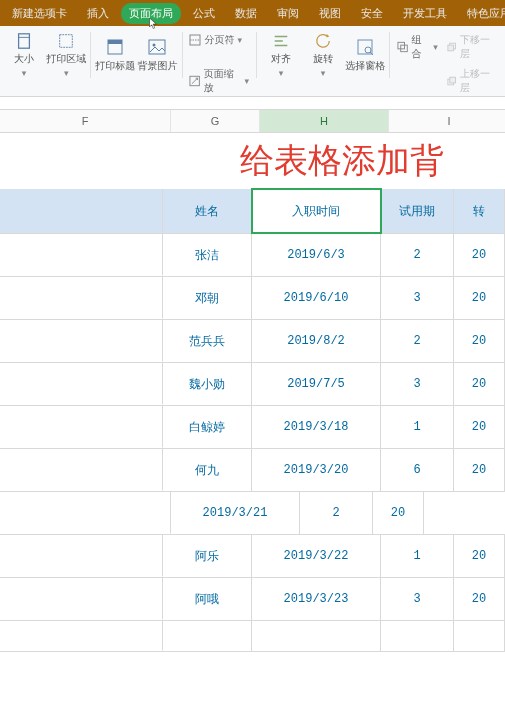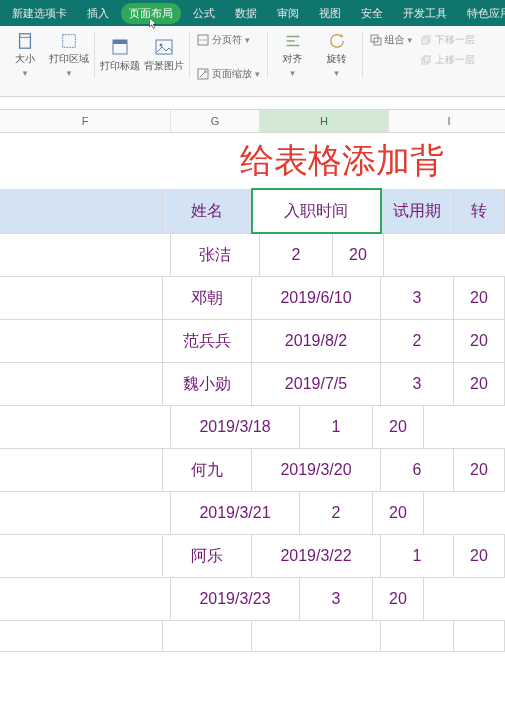--- a/index.html
+++ b/index.html
@@ -1,19 +1,19 @@
 <!DOCTYPE html>
 <html><head>
 <meta charset="utf-8">
 <style>
 html,body{margin:0;padding:0;font-family:"Microsoft YaHei","SimSun",sans-serif;background:#fff;color:#333}
 body{width:505px;height:704px;overflow:hidden;position:relative}
 
 
-.menu-bar{display:flex;align-items:center;gap:4px;background:#0f766e;height:26px;padding:0 4px;font-size:11px;color:#e8e8e8}
+.menu-bar{display:flex;align-items:center;gap:4px;background:#a16207;height:26px;padding:0 4px;font-size:11px;color:#e8e8e8}
 .menu-bar .tab{padding:3px 8px;white-space:nowrap;cursor:default}
 .menu-bar .tab.active{background:#2fa858;color:#fff;border-radius:10px;position:relative}
 .menu-cursor{position:absolute;width:10px;height:12px;left:149px;top:18px;pointer-events:none;z-index:10}
 
 
 .ribbon{display:flex;align-items:flex-start;background:#f7f8f9;border-bottom:1px solid #d6d6d6;height:58px;padding:6px 4px;gap:2px}
 .rib-btn{display:flex;flex-direction:column;align-items:center;justify-content:center;width:42px;height:46px;font-size:10px;color:#555;gap:2px}
 .rib-btn svg{width:20px;height:20px}
 .rib-sep{width:1px;background:#e0e0e0;height:46px;margin:0 2px}
 .rib-col{display:flex;flex-direction:column;gap:18px}
@@ -25,21 +25,21 @@
 
 .sheet-area{position:relative;margin-top:12px}
 .col-headers{display:flex;height:22px;background:#fafafa;border-top:1px solid #d8d8d8;border-bottom:1px solid #d8d8d8;font-size:11px;color:#666}
 .col-h{border-right:1px solid #e4e4e4;display:flex;align-items:center;justify-content:center;flex-shrink:0}
 .col-h.sel{background:#d4e8d6;color:#2a7a3a}
 
 
 .title-band{font-family:Liberation Sans, sans-serif;font-size:34px;color:#e23b2f;height:56px;display:flex;align-items:center;padding-left:240px;white-space:nowrap}
 
 
-.tbl{font-family:Liberation Sans, sans-serif;font-size:16px;color:#701a75}
+.tbl{font-family:Liberation Mono, monospace;font-size:12px;color:#0369a1}
 .tbl-row{display:flex;height:42px;border-bottom:1px solid #d9d9d9}
 .tbl-row.header{background:#d4e3f3;font-weight:400;height:44px}
 .tbl-cell{border-right:1px solid #d9d9d9;display:flex;align-items:center;justify-content:center;flex-shrink:0;overflow:hidden}
 .tbl-cell.selcell{outline:2px solid #2fa858;outline-offset:-1px;background:#fff}
 .pre-col{width:170px;border-right:1px solid #d9d9d9;border-bottom:1px solid transparent}
 .c-name{width:88px}
 .c-date{width:128px}
 .c-trial{width:72px}
 .c-conv{width:50px}
 .bottom-fill{height:30px;border-bottom:1px solid #d9d9d9}
@@ -124,20 +124,28 @@
       <span class="dd">▾</span>
   </div>
   <div class="rib-btn">
     <svg viewBox="0 0 20 20">
         <path d="M15 5 A7 7 0 1 0 17 10" fill="none" stroke="#c79a4a" stroke-width="1.4"></path>
         <path d="M14 2 L17 5 L14 6 Z" fill="#c79a4a"></path>
       </svg>
     <span>旋转</span>
       <span class="dd">▾</span>
   </div>
+  <div class="rib-btn">
+    <svg viewBox="0 0 20 20">
+        <rect x="3" y="3" width="14" height="14" fill="none" stroke="#6b8fb5"></rect>
+        <circle cx="13" cy="13" r="3" fill="none" stroke="#6b8fb5"></circle>
+        <path d="M15 15 L18 18" stroke="#6b8fb5"></path>
+      </svg>
+    <span>选择窗格</span>
+  </div>
   <div class="rib-sep"></div>
   <div class="rib-col2">
     <div class="rib-mini">
       <svg viewBox="0 0 12 12">
           <rect x="1" y="1" width="7" height="7" fill="none" stroke="#888"></rect>
           <rect x="4" y="4" width="7" height="7" fill="none" stroke="#888"></rect>
         </svg>
       <span>组合</span>
         <span class="dd">▾</span>
     </div>
@@ -175,20 +183,21 @@
       <div class="pre-col"></div>
       <div class="tbl-cell c-name">姓名</div>
       <div class="tbl-cell c-date selcell">入职时间</div>
       <div class="tbl-cell c-trial">试用期</div>
       <div class="tbl-cell c-conv">转</div>
     </div>
     <div id="tbody">
         <div class="tbl-row">
           <div class="pre-col"></div>
           <div class="tbl-cell c-name">张洁</div>
+          <div class="tbl-cell c-date">2019/6/3</div>
           <div class="tbl-cell c-trial">2</div>
           <div class="tbl-cell c-conv">20</div>
         </div>
         <div class="tbl-row">
           <div class="pre-col"></div>
           <div class="tbl-cell c-name">邓朝</div>
           <div class="tbl-cell c-date">2019/6/10</div>
           <div class="tbl-cell c-trial">3</div>
           <div class="tbl-cell c-conv">20</div>
         </div>
@@ -201,20 +210,21 @@
         </div>
         <div class="tbl-row">
           <div class="pre-col"></div>
           <div class="tbl-cell c-name">魏小勋</div>
           <div class="tbl-cell c-date">2019/7/5</div>
           <div class="tbl-cell c-trial">3</div>
           <div class="tbl-cell c-conv">20</div>
         </div>
         <div class="tbl-row">
           <div class="pre-col"></div>
+          <div class="tbl-cell c-name">白鲸婷</div>
           <div class="tbl-cell c-date">2019/3/18</div>
           <div class="tbl-cell c-trial">1</div>
           <div class="tbl-cell c-conv">20</div>
         </div>
         <div class="tbl-row">
           <div class="pre-col"></div>
           <div class="tbl-cell c-name">何九</div>
           <div class="tbl-cell c-date">2019/3/20</div>
           <div class="tbl-cell c-trial">6</div>
           <div class="tbl-cell c-conv">20</div>
@@ -227,20 +237,21 @@
         </div>
         <div class="tbl-row">
           <div class="pre-col"></div>
           <div class="tbl-cell c-name">阿乐</div>
           <div class="tbl-cell c-date">2019/3/22</div>
           <div class="tbl-cell c-trial">1</div>
           <div class="tbl-cell c-conv">20</div>
         </div>
         <div class="tbl-row">
           <div class="pre-col"></div>
+          <div class="tbl-cell c-name">阿哦</div>
           <div class="tbl-cell c-date">2019/3/23</div>
           <div class="tbl-cell c-trial">3</div>
           <div class="tbl-cell c-conv">20</div>
         </div>
       </div>
     <div class="tbl-row bottom-fill">
       <div class="pre-col"></div>
       <div class="tbl-cell c-name"></div>
       <div class="tbl-cell c-date"></div>
       <div class="tbl-cell c-trial"></div>

